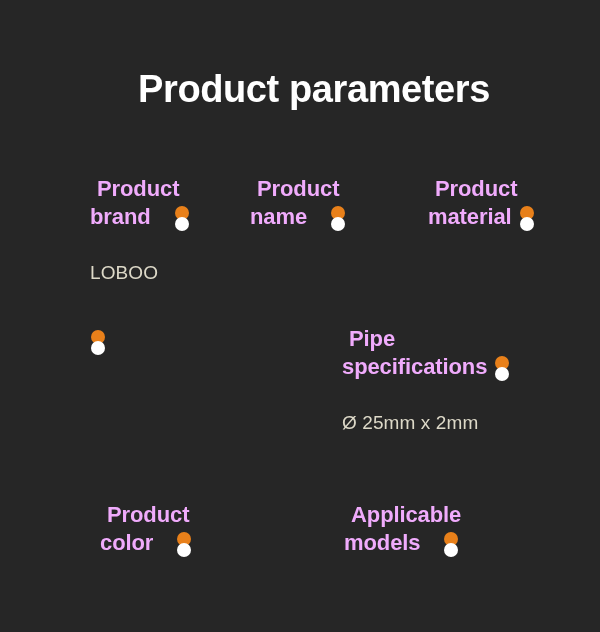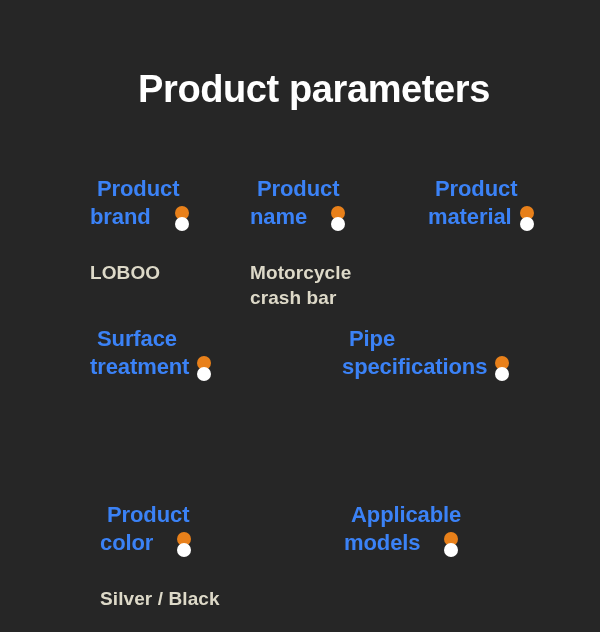--- a/index.html
+++ b/index.html
@@ -51,21 +51,21 @@
   .row-2 .c1 { left:303px; width:250px;margin-left:11px; }
 
   
   .row-3 .c0 { left:72px;  width:210px; }
   .row-3 .c1 { left:316px; width:280px; }
 
   
   .label {
     font-size:22px;
     font-weight:700;
-    color:#3b82f6;
+    color:#f0abfc;
     line-height:26px;
     letter-spacing:-0.1px;
     white-space:pre-line;
     display:inline;
   }
 
   .label-wrap { position:relative; }
 
   
   .colon {
@@ -87,21 +87,21 @@
   .colon .dot.bottom { top:15px; background:#ffffff; }
 
   
   .colon.gap { margin-left:17px; }
   .colon.tight { margin-left:1px; }
 
   
   .value {
     margin-top:16px;
     font-size:19px;
-    font-weight:700;
+    font-weight:400;
     color:#DDD9C8;
     line-height:25px;
     letter-spacing:0.1px;
     white-space:pre-line;
   }
 </style>
 </head>
 <body>
 
 <div class="sheet">
@@ -116,59 +116,56 @@
 brand</span><span class="colon gap"><span class="dot top"></span><span class="dot bottom"></span></span>
       </div>
       <div class="value">LOBOO</div>
     </div>
 
     <div class="cell c1">
       <div class="label-wrap">
         <span class="label">Product
 name</span><span class="colon gap"><span class="dot top"></span><span class="dot bottom"></span></span>
       </div>
-      <div class="value">Motorcycle
-crash bar</div>
     </div>
 
     <div class="cell c2">
       <div class="label-wrap">
         <span class="label">Product
 material</span><span class="colon tight"><span class="dot top"></span><span class="dot bottom"></span></span>
       </div>
     </div>
 
   </div>
 
   <div class="row row-2">
 
     <div class="cell c0">
       <div class="label-wrap">
-        <span class="label">Surface
-treatment</span><span class="colon tight"><span class="dot top"></span><span class="dot bottom"></span></span>
+        <span class="colon tight"><span class="dot top"></span><span class="dot bottom"></span></span>
       </div>
     </div>
 
     <div class="cell c1">
       <div class="label-wrap">
         <span class="label">Pipe
 specifications</span><span class="colon tight"><span class="dot top"></span><span class="dot bottom"></span></span>
       </div>
+      <div class="value">Ø 25mm x 2mm</div>
     </div>
 
   </div>
 
   <div class="row row-3">
 
     <div class="cell c0">
       <div class="label-wrap">
         <span class="label">Product
 color</span><span class="colon gap"><span class="dot top"></span><span class="dot bottom"></span></span>
       </div>
-      <div class="value">Silver / Black</div>
     </div>
 
     <div class="cell c1">
       <div class="label-wrap">
         <span class="label">Applicable
 models</span><span class="colon gap"><span class="dot top"></span><span class="dot bottom"></span></span>
       </div>
     </div>
 
   </div>

